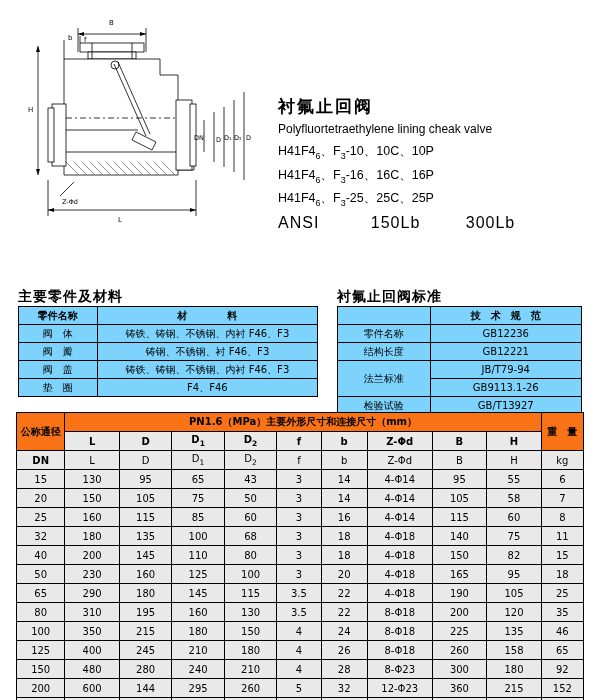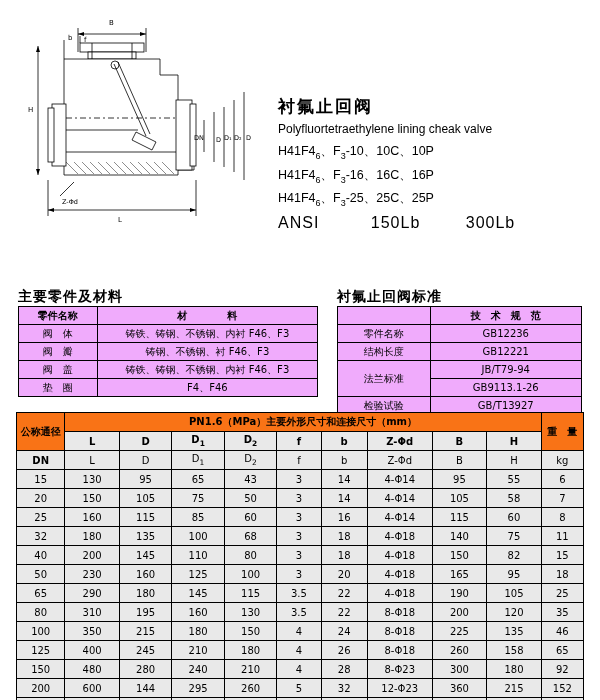--- a/index.html
+++ b/index.html
@@ -47,21 +47,21 @@
   
   table{border-collapse:collapse;}
   .tbl td,.tbl th{
     border:1px solid #000;
     font-size:10px;
     text-align:center;
     vertical-align:middle;
     padding:0;
     font-family:"DejaVu Sans", sans-serif;
   }
-  .grey{background:#f0abfc;}
+  .grey{background:#7dd3fc;}
   .bold{font-weight:bold;}
 
   #parts-table{position:absolute;left:18px;top:306px;width:300px;}
   #parts-table td{height:17px;}
   #parts-table td.name{width:78px;}
   #parts-table td.mat{width:220px;}
 
   #std-table{position:absolute;left:337px;top:306px;width:245px;}
   #std-table td{height:17px;margin-top:33px;}
   #std-table td.k{width:92px;}

